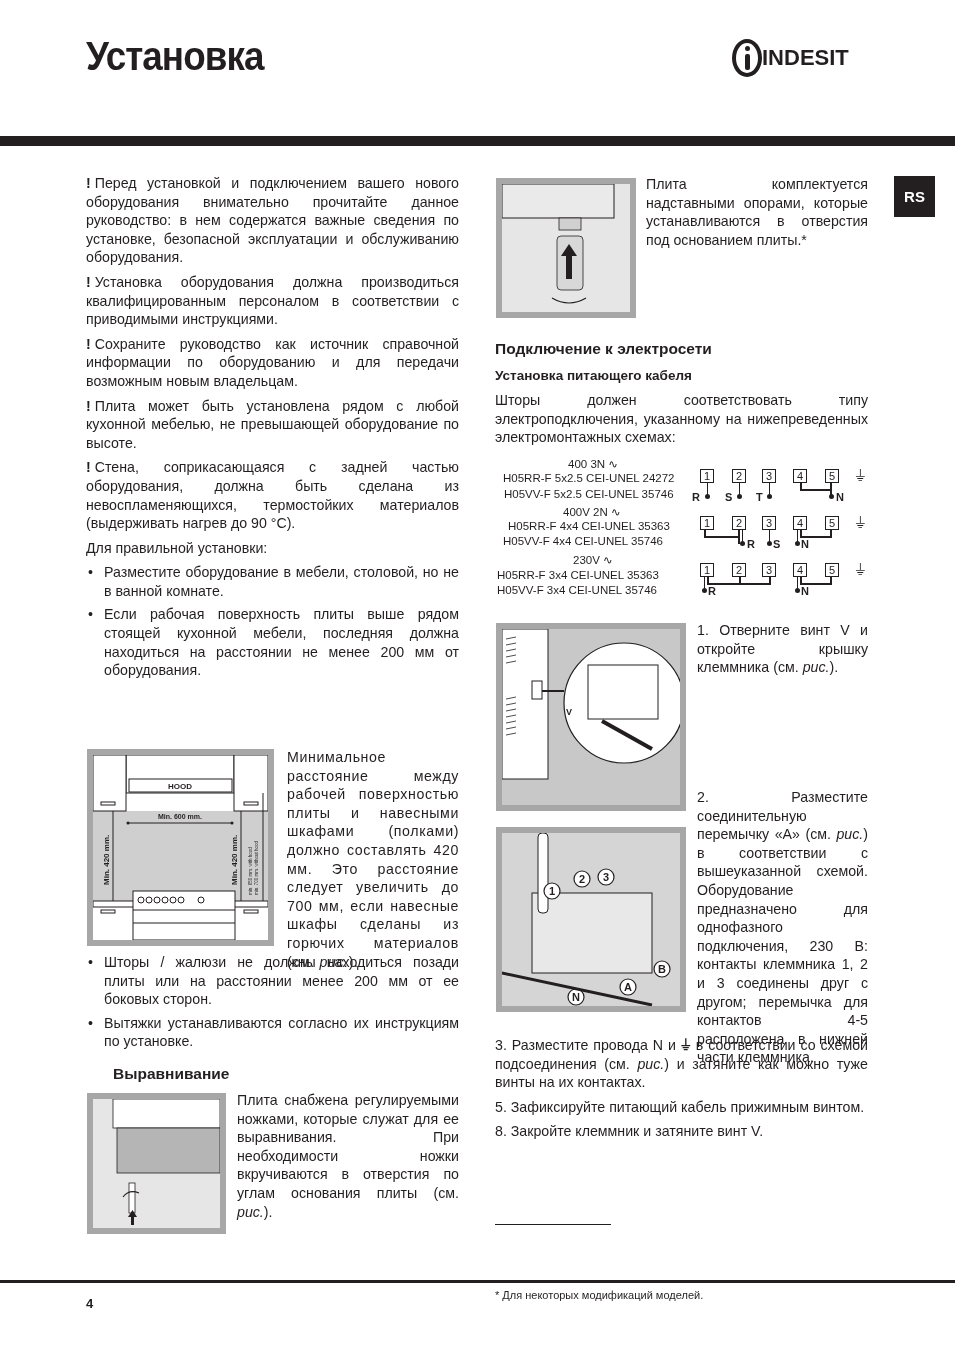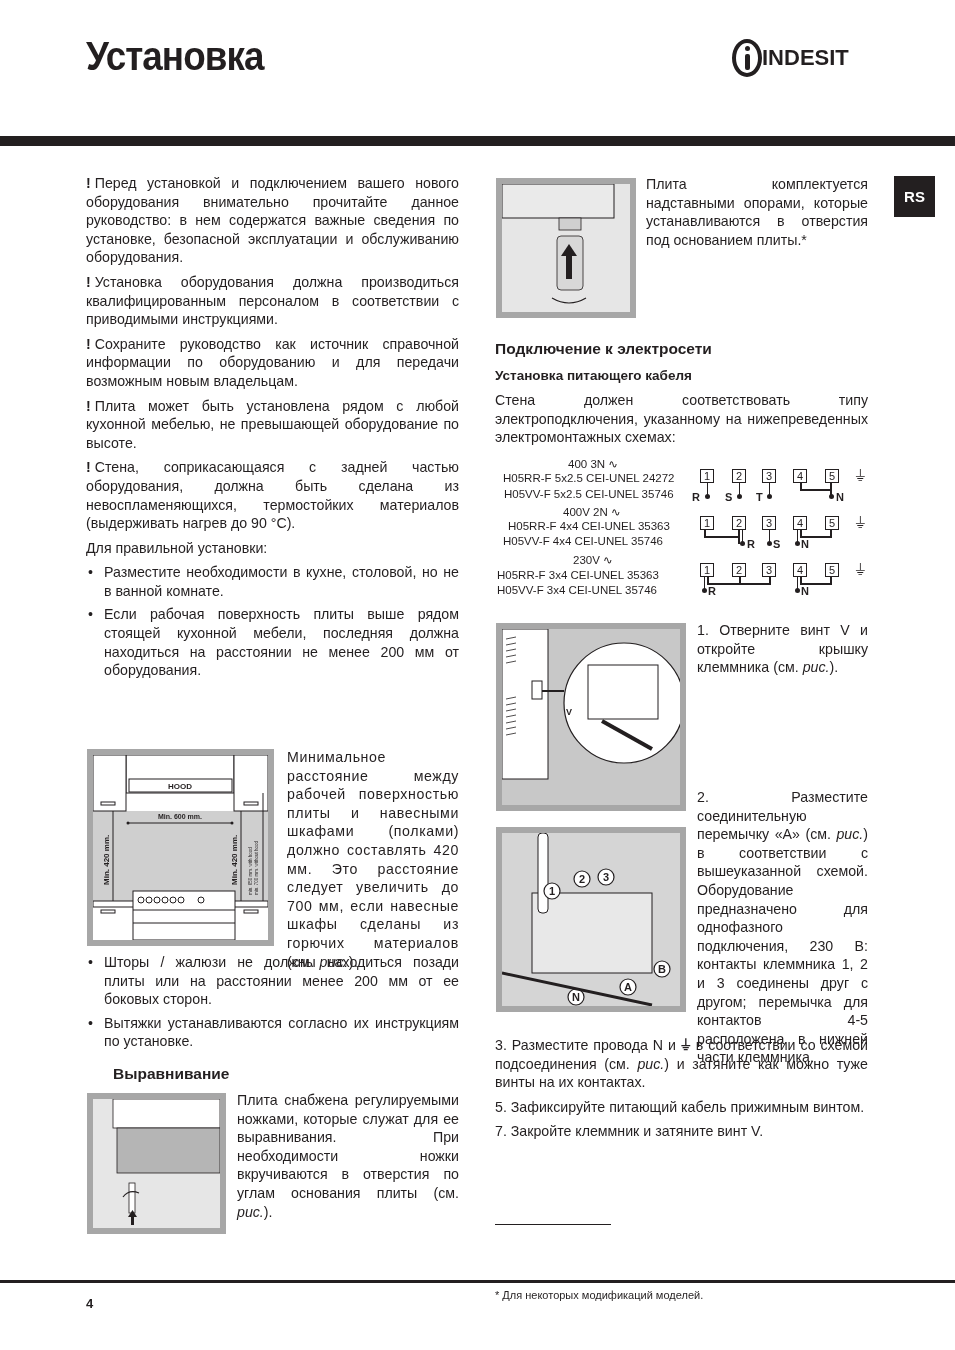--- a/index.html
+++ b/index.html
@@ -56,21 +56,21 @@
 
 <div class="col col-left">
   <p class="p"><b class="ex">!</b><span>Перед установкой и подключением вашего нового оборудования внимательно прочитайте данное руководство: в нем содержатся важные сведения по установке, безопасной эксплуатации и обслуживанию оборудования.</span></p>
   <p class="p"><b class="ex">!</b><span>Установка оборудования должна производиться квалифицированным персоналом в соответствии с приводимыми инструкциями.</span></p>
   <p class="p"><b class="ex">!</b><span>Сохраните руководство как источник справочной информации по оборудованию и для передачи возможным новым владельцам.</span></p>
 
   <p class="p"><b class="ex">!</b><span>Плита может быть установлена рядом с любой кухонной мебелью, не превышающей оборудование по высоте.</span></p>
   <p class="p"><b class="ex">!</b><span>Стена, соприкасающаяся с задней частью оборудования, должна быть сделана из невоспламеняющихся, термостойких материалов (выдерживать нагрев до 90 °C).</span></p>
   <p class="p">Для правильной установки:</p>
   <ul class="bul">
-    <li>Разместите необходимости в кухне, столовой, но не в ванной комнате.</li>
+    <li>Разместите оборудование в мебели, столовой, но не в ванной комнате.</li>
     <li>Если рабочая поверхность плиты выше рядом стоящей кухонной мебели, последняя должна находиться на расстоянии не менее 200 мм от оборудования.</li>
   </ul>
 </div>
 
 <div class="fig" style="left:87px; top:749px; width:187px; height:197px; background:#fff;">
   <svg width="175" height="185" viewBox="0 0 175 185">
     <rect x="0" y="56" width="175" height="90" fill="#cfcfcf"></rect>
     <rect x="33" y="0" width="108" height="38" fill="#fff" stroke="#231f20" stroke-width="1"></rect>
     <rect x="36" y="24" width="103" height="13" fill="#fff" stroke="#231f20" stroke-width="1"></rect>
     <rect x="0" y="0" width="33" height="56" fill="#fff" stroke="#231f20" stroke-width="1"></rect>
@@ -140,21 +140,21 @@
     <rect x="64" y="70" width="6" height="25" fill="#231f20"></rect>
     <polygon points="59,72 67,60 75,72" fill="#231f20"></polygon>
     <path d="M50 114 Q67 124 84 114" stroke="#231f20" fill="none" stroke-width="1.2"></path>
   </svg>
 </div>
 <div class="fig-text" style="left:646px; top:175px; width:222px;">Плита комплектуется надставными опорами, которые устанавливаются в отверстия под основанием плиты.*</div>
 
 <div class="col" style="left:495px; top:330px; width:373px;">
   <h2 style="margin-top:10px;">Подключение к электросети</h2>
   <h3>Установка питающего кабеля</h3>
-  <p class="p">Стена должен соответствовать типу электроподключения, указанному на нижепреведенных электромонтажных схемах:</p>
+  <p class="p">Шторы должен соответствовать типу электроподключения, указанному на нижепреведенных электромонтажных схемах:</p>
 </div>
 
 <div>
   <div class="cable-text" style="left:568px; top:457px;text-align:right;">400 3N ∿</div>
   <div class="cable-text" style="left:503px; top:471px;">H05RR-F 5x2.5 CEI-UNEL 24272</div>
   <div class="cable-text" style="left:504px; top:487px;">H05VV-F  5x2.5 CEI-UNEL 35746</div>
   <div class="cable-text" style="left:563px; top:505px;">400V 2N ∿</div>
   <div class="cable-text" style="left:508px; top:519px;">H05RR-F 4x4 CEI-UNEL 35363</div>
   <div class="cable-text" style="left:503px; top:534px;">H05VV-F  4x4 CEI-UNEL 35746</div>
   <div class="cable-text" style="left:573px; top:553px;">230V ∿</div>
@@ -277,20 +277,20 @@
     <line x1="0" y1="140" x2="150" y2="172" stroke="#231f20" stroke-width="3"></line>
   </svg>
 </div>
 <div class="fig-text" style="left:697px; top:788px; width:171px;">
   <span>2. Разместите соединительную перемычку «A» (см. </span><i>рис.</i><span>) в соответствии с вышеуказанной схемой. Оборудование предназначено для однофазного подключения, 230 В: контакты клеммника 1, 2 и 3 соединены друг с другом; перемычка для контактов 4-5 расположена в нижней части клеммника.</span>
 </div>
 
 <div class="col" style="left:495px; top:1036px; width:373px;">
   <p class="p"><span>3. Разместите провода N и </span><span style="font-weight:bold;">⏚</span><span> в соответствии со схемой подсоединения (см. </span><i>рис.</i><span>) и затяните как можно туже винты на их контактах.</span></p>
   <p class="p">5. Зафиксируйте питающий кабель прижимным винтом.</p>
-  <p class="p">7. Закройте клеммник и затяните винт V.</p>
+  <p class="p">8. Закройте клеммник и затяните винт V.</p>
 </div>
 
 <div class="footnote-rule"></div>
 <div class="footnote">* Для некоторых модификаций моделей.</div>
 
 <div class="bottom-bar"></div>
 <div class="page-num">4</div>
 
 </body></html>

